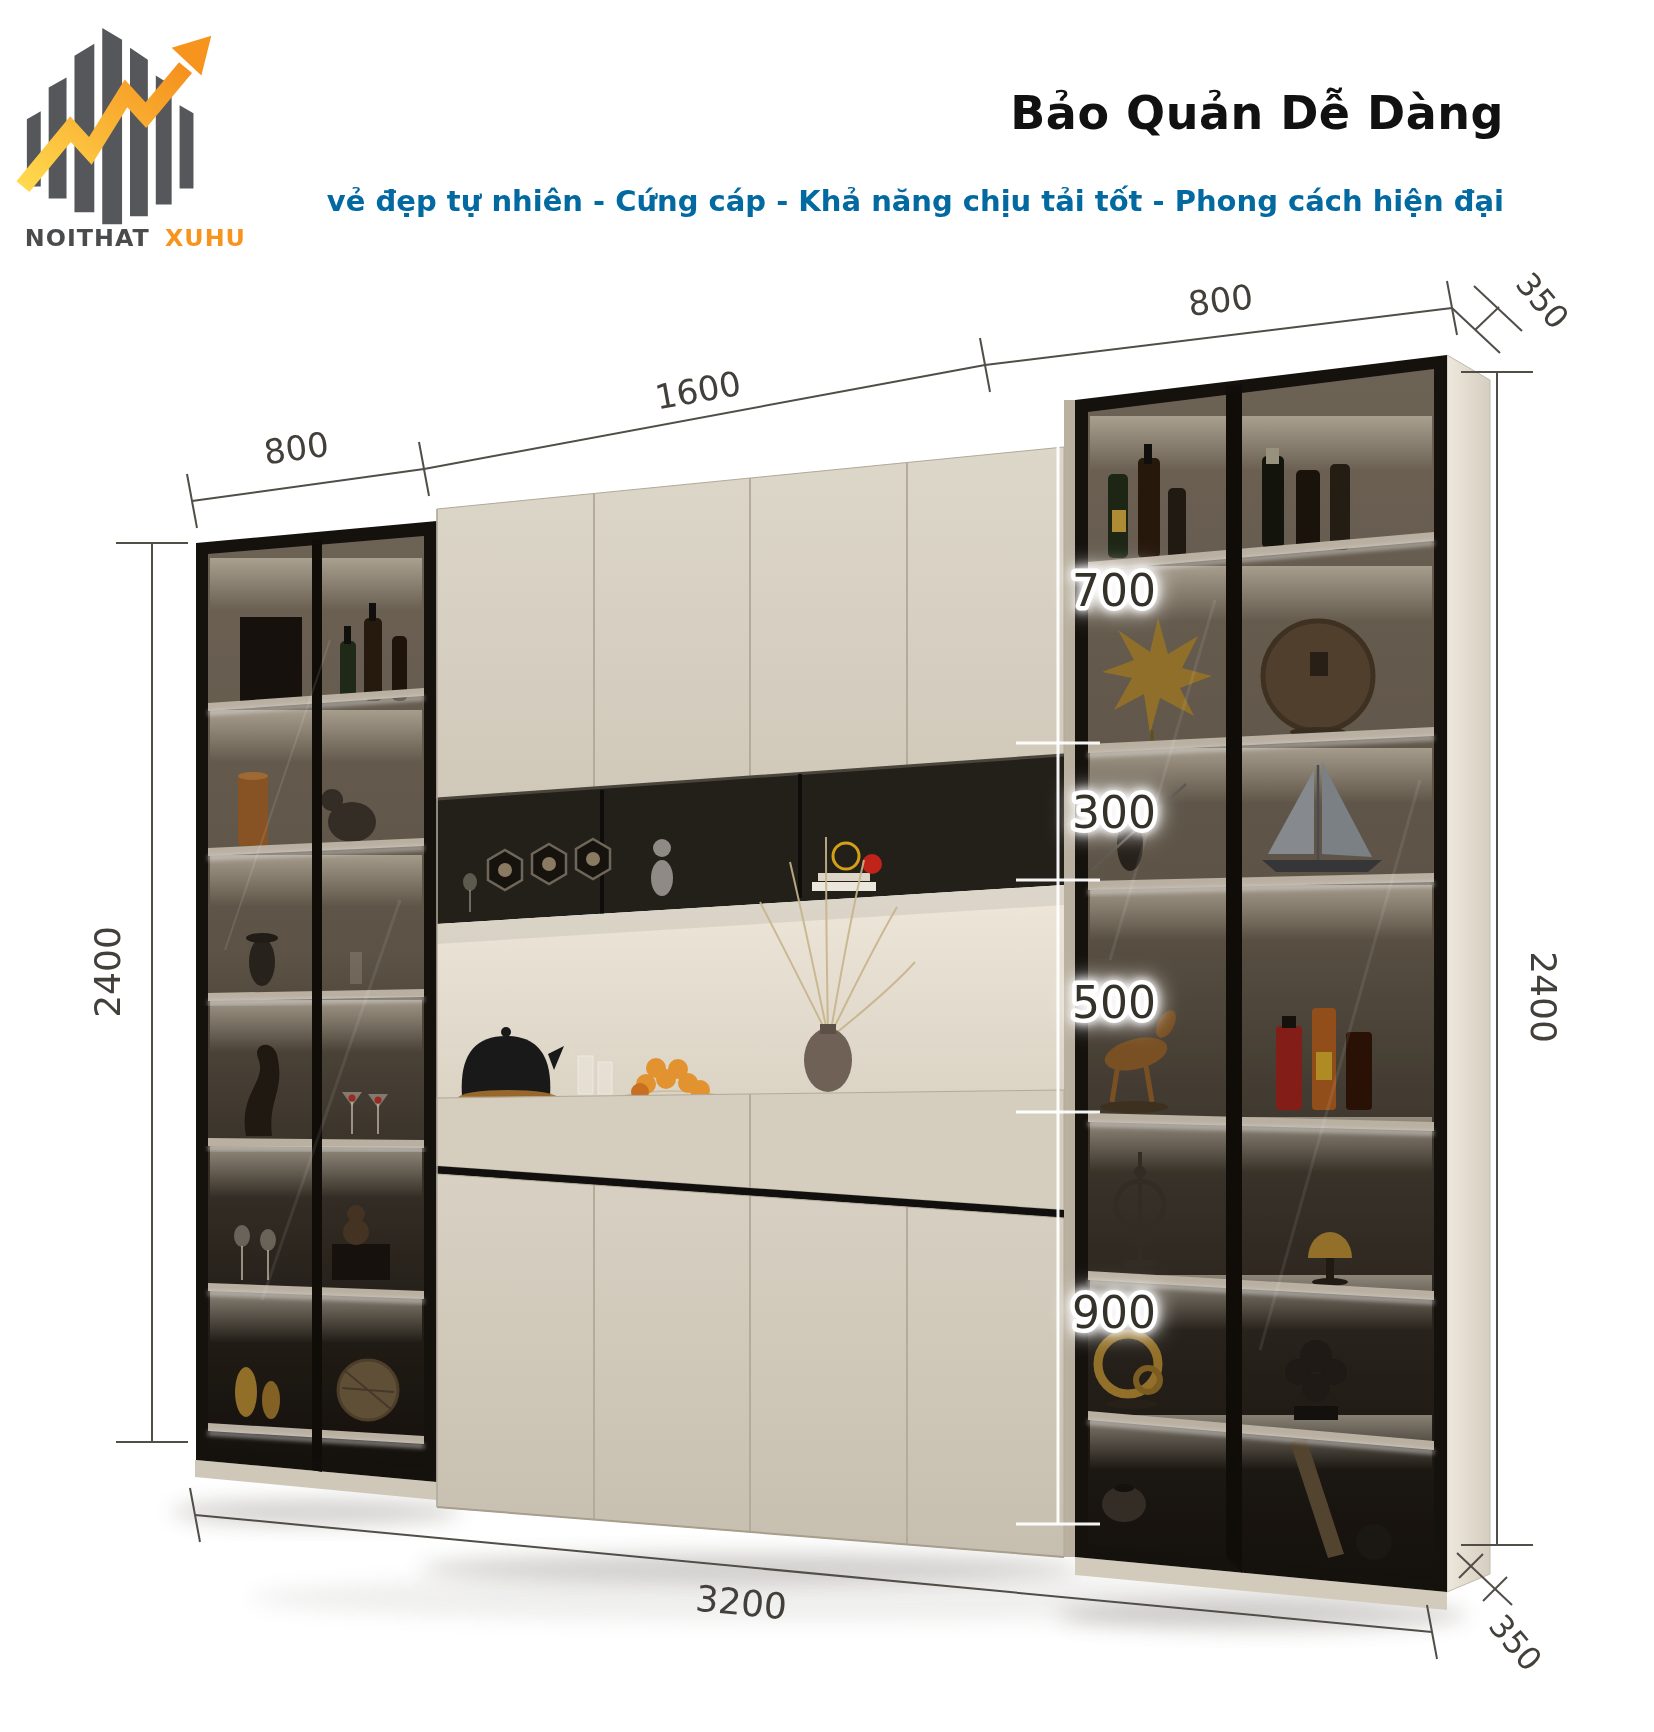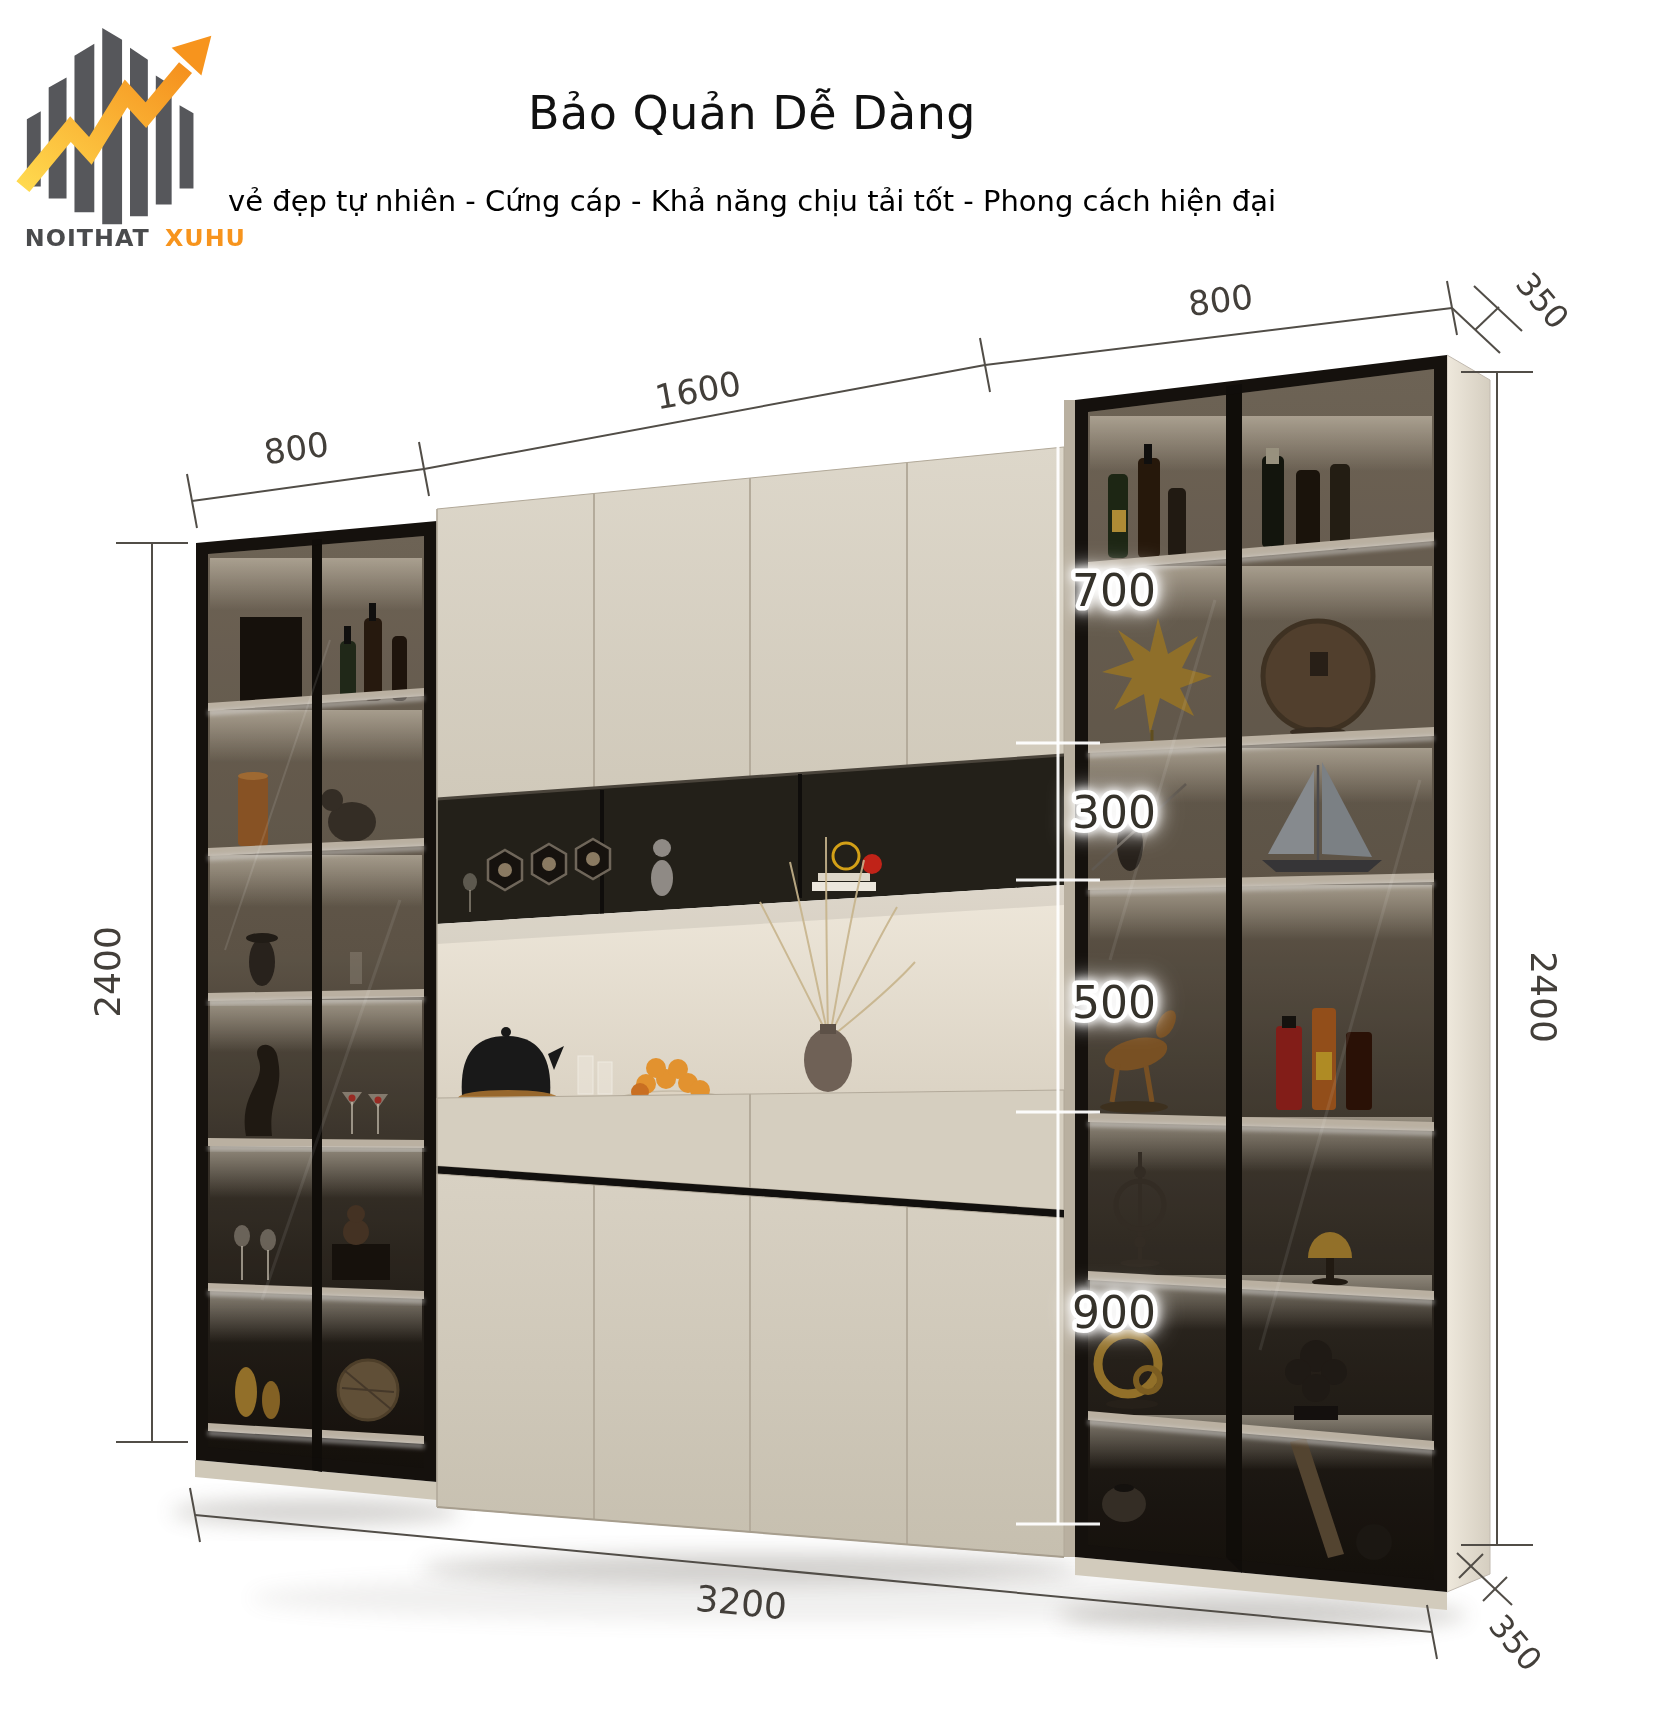--- a/index.html
+++ b/index.html
@@ -1,22 +1,22 @@
 <!DOCTYPE html>
 <html><head>
 <meta charset="utf-8">
 <style>
   html,body{margin:0;padding:0;background:#ffffff;}
   .page{position:relative;width:1654px;height:1732px;background:#fff;overflow:hidden;
         font-family:"DejaVu Sans","Liberation Sans",sans-serif;}
   .brand{position:absolute;left:14px;top:18px;width:232px;height:238px;}
-  .title{position:absolute;left:0;right:150px;top:86px;text-align:center;
-         font-size:46px;font-weight:normal;color:#111;letter-spacing:.5px;}
-  .subtitle{position:absolute;left:0;right:150px;top:184px;text-align:center;
-         font-size:29px;font-weight:normal;color:#000000;}
+  .title{position:absolute;left:0;right:150px;top:86px;text-align:right;
+         font-size:46px;font-weight:bold;color:#111;letter-spacing:.5px;}
+  .subtitle{position:absolute;left:0;right:150px;top:184px;text-align:right;
+         font-size:29px;font-weight:bold;color:#0369a1;}
   .diagram{position:absolute;left:0;top:260px;width:1654px;height:1472px;}
   svg text{font-family:"DejaVu Sans","Liberation Sans",sans-serif;}
   .dim{fill:#433f3a;font-size:34px;}
   .dimbig{fill:#433f3a;font-size:36px;}
   .dimsmall{fill:#433f3a;font-size:32px;}
   .dimglow{fill:#35302b;font-size:44px;stroke:#ffffff;stroke-width:9px;
            paint-order:stroke;stroke-linejoin:round;}
   .dline{stroke:#514d47;stroke-width:2;fill:none;}
   .seam{stroke:#b4ab9b;stroke-width:2;fill:none;}
 </style>

